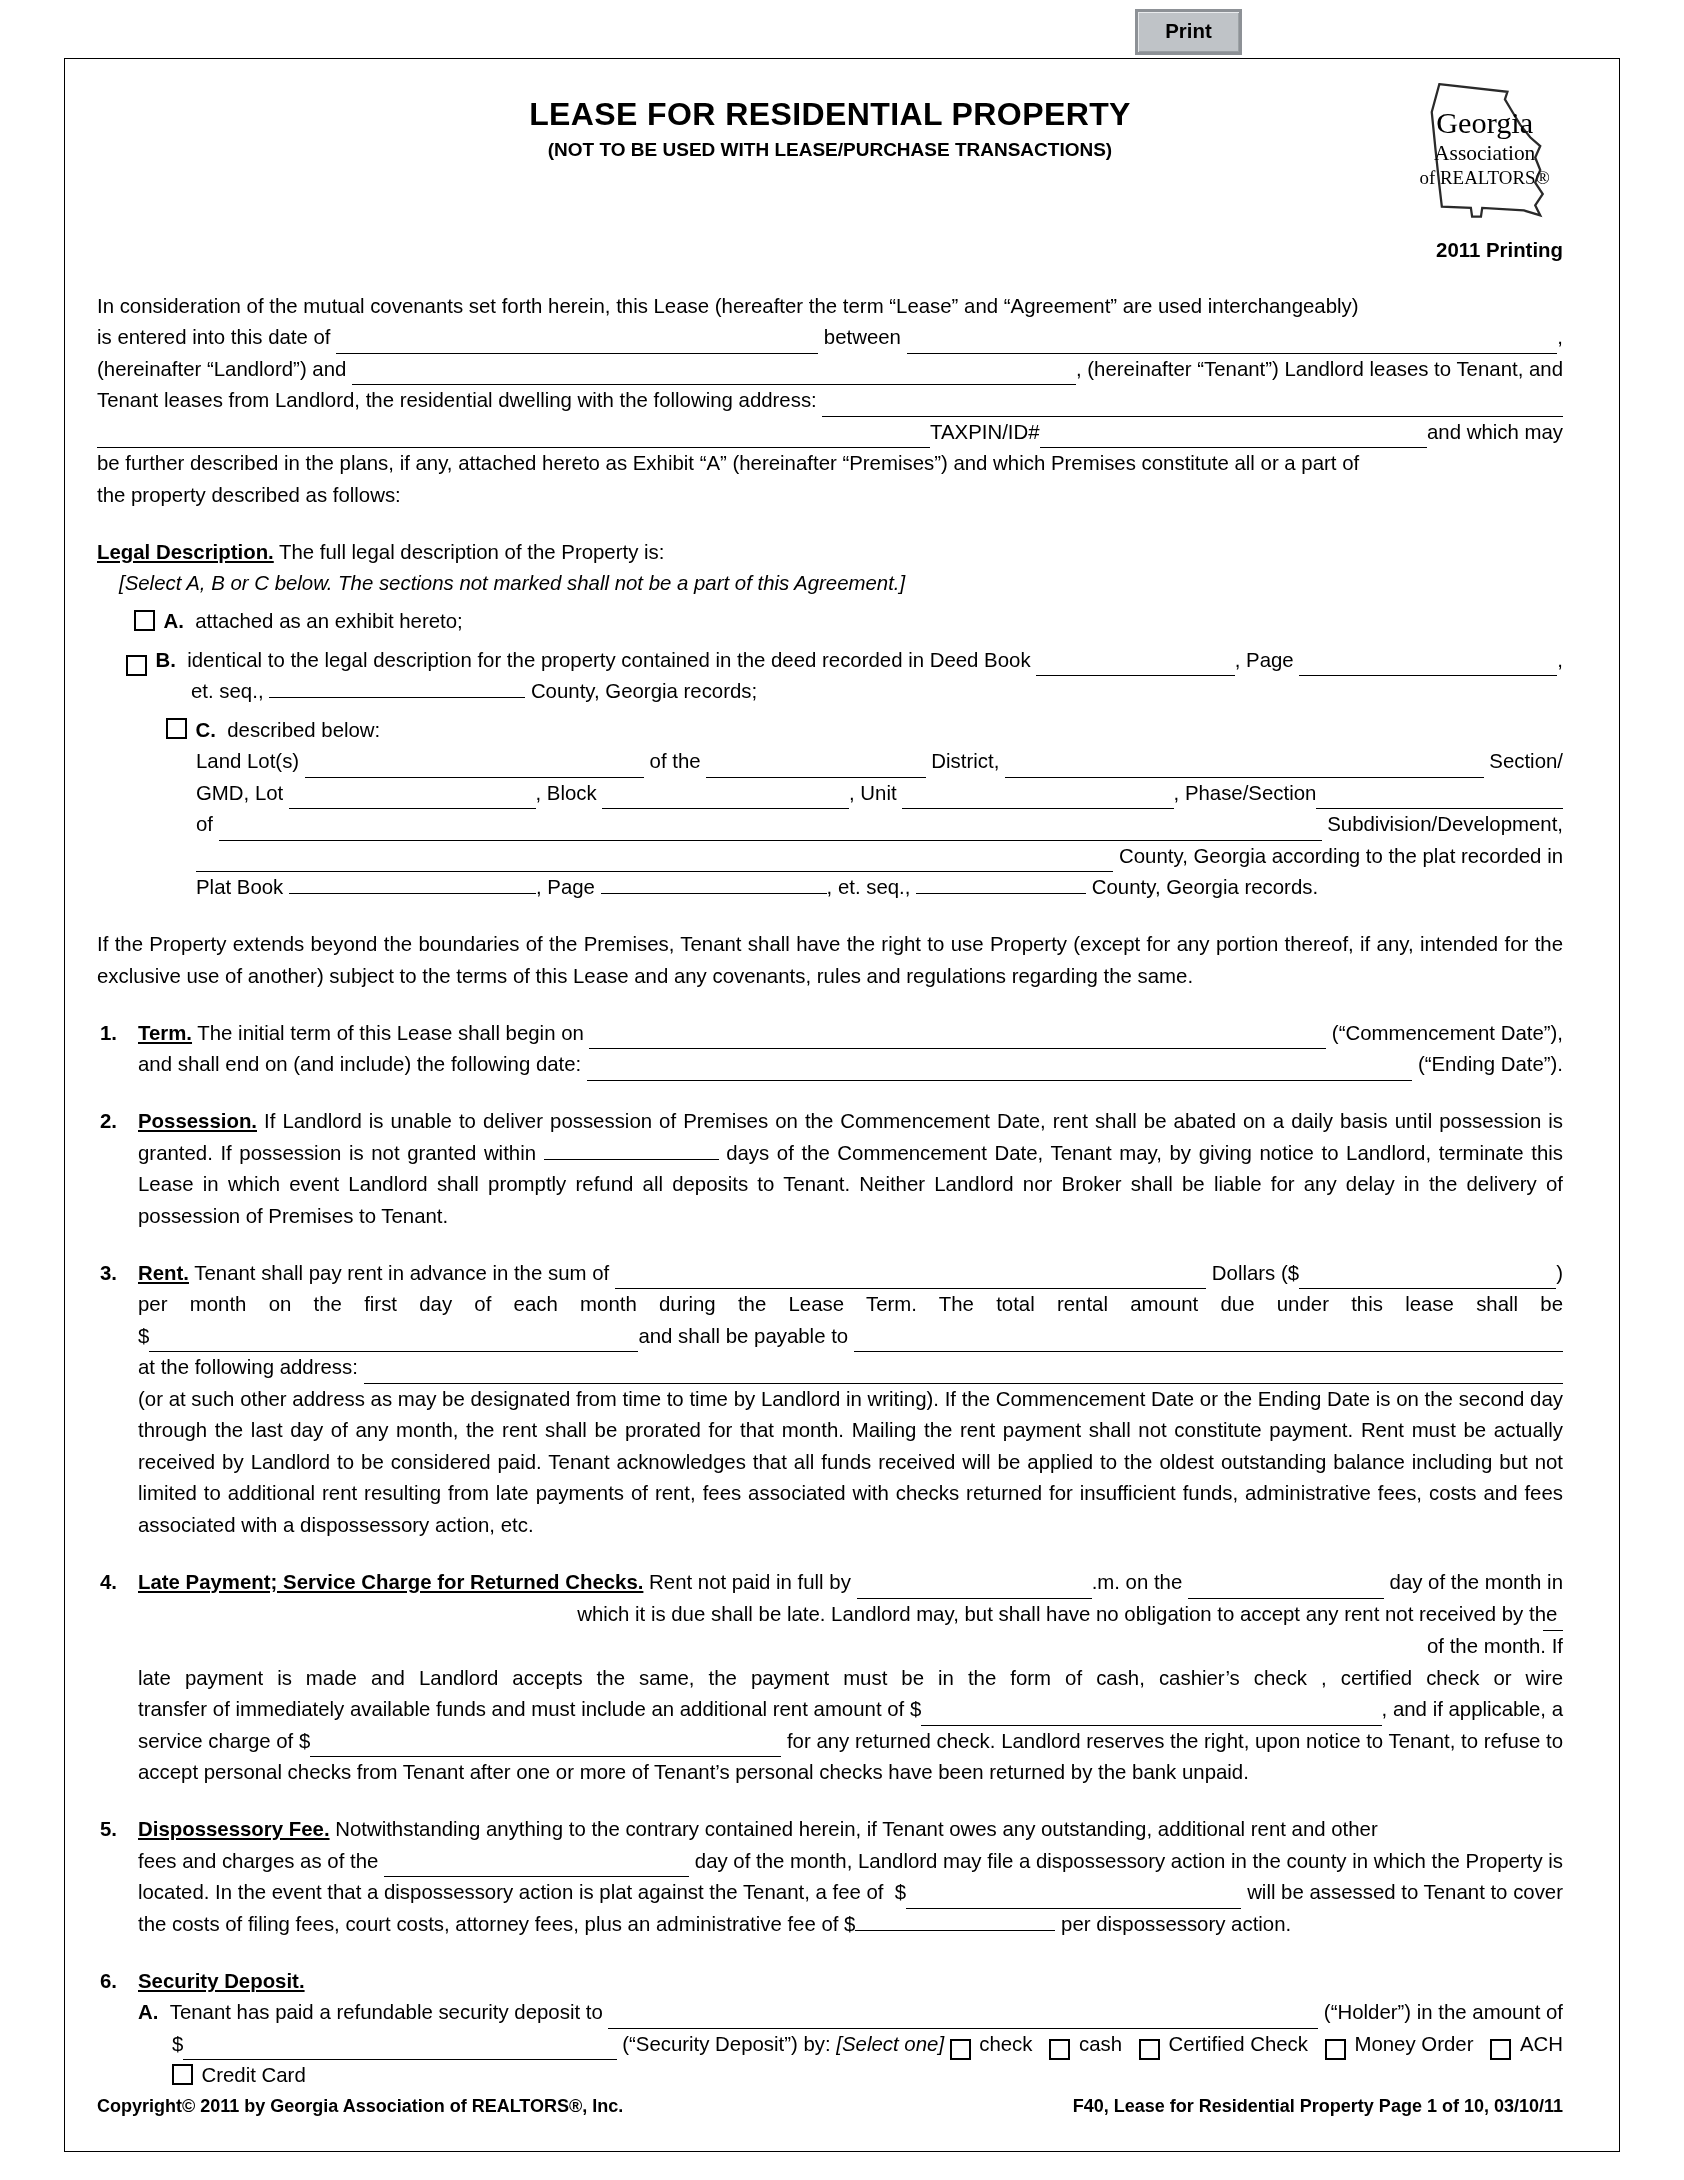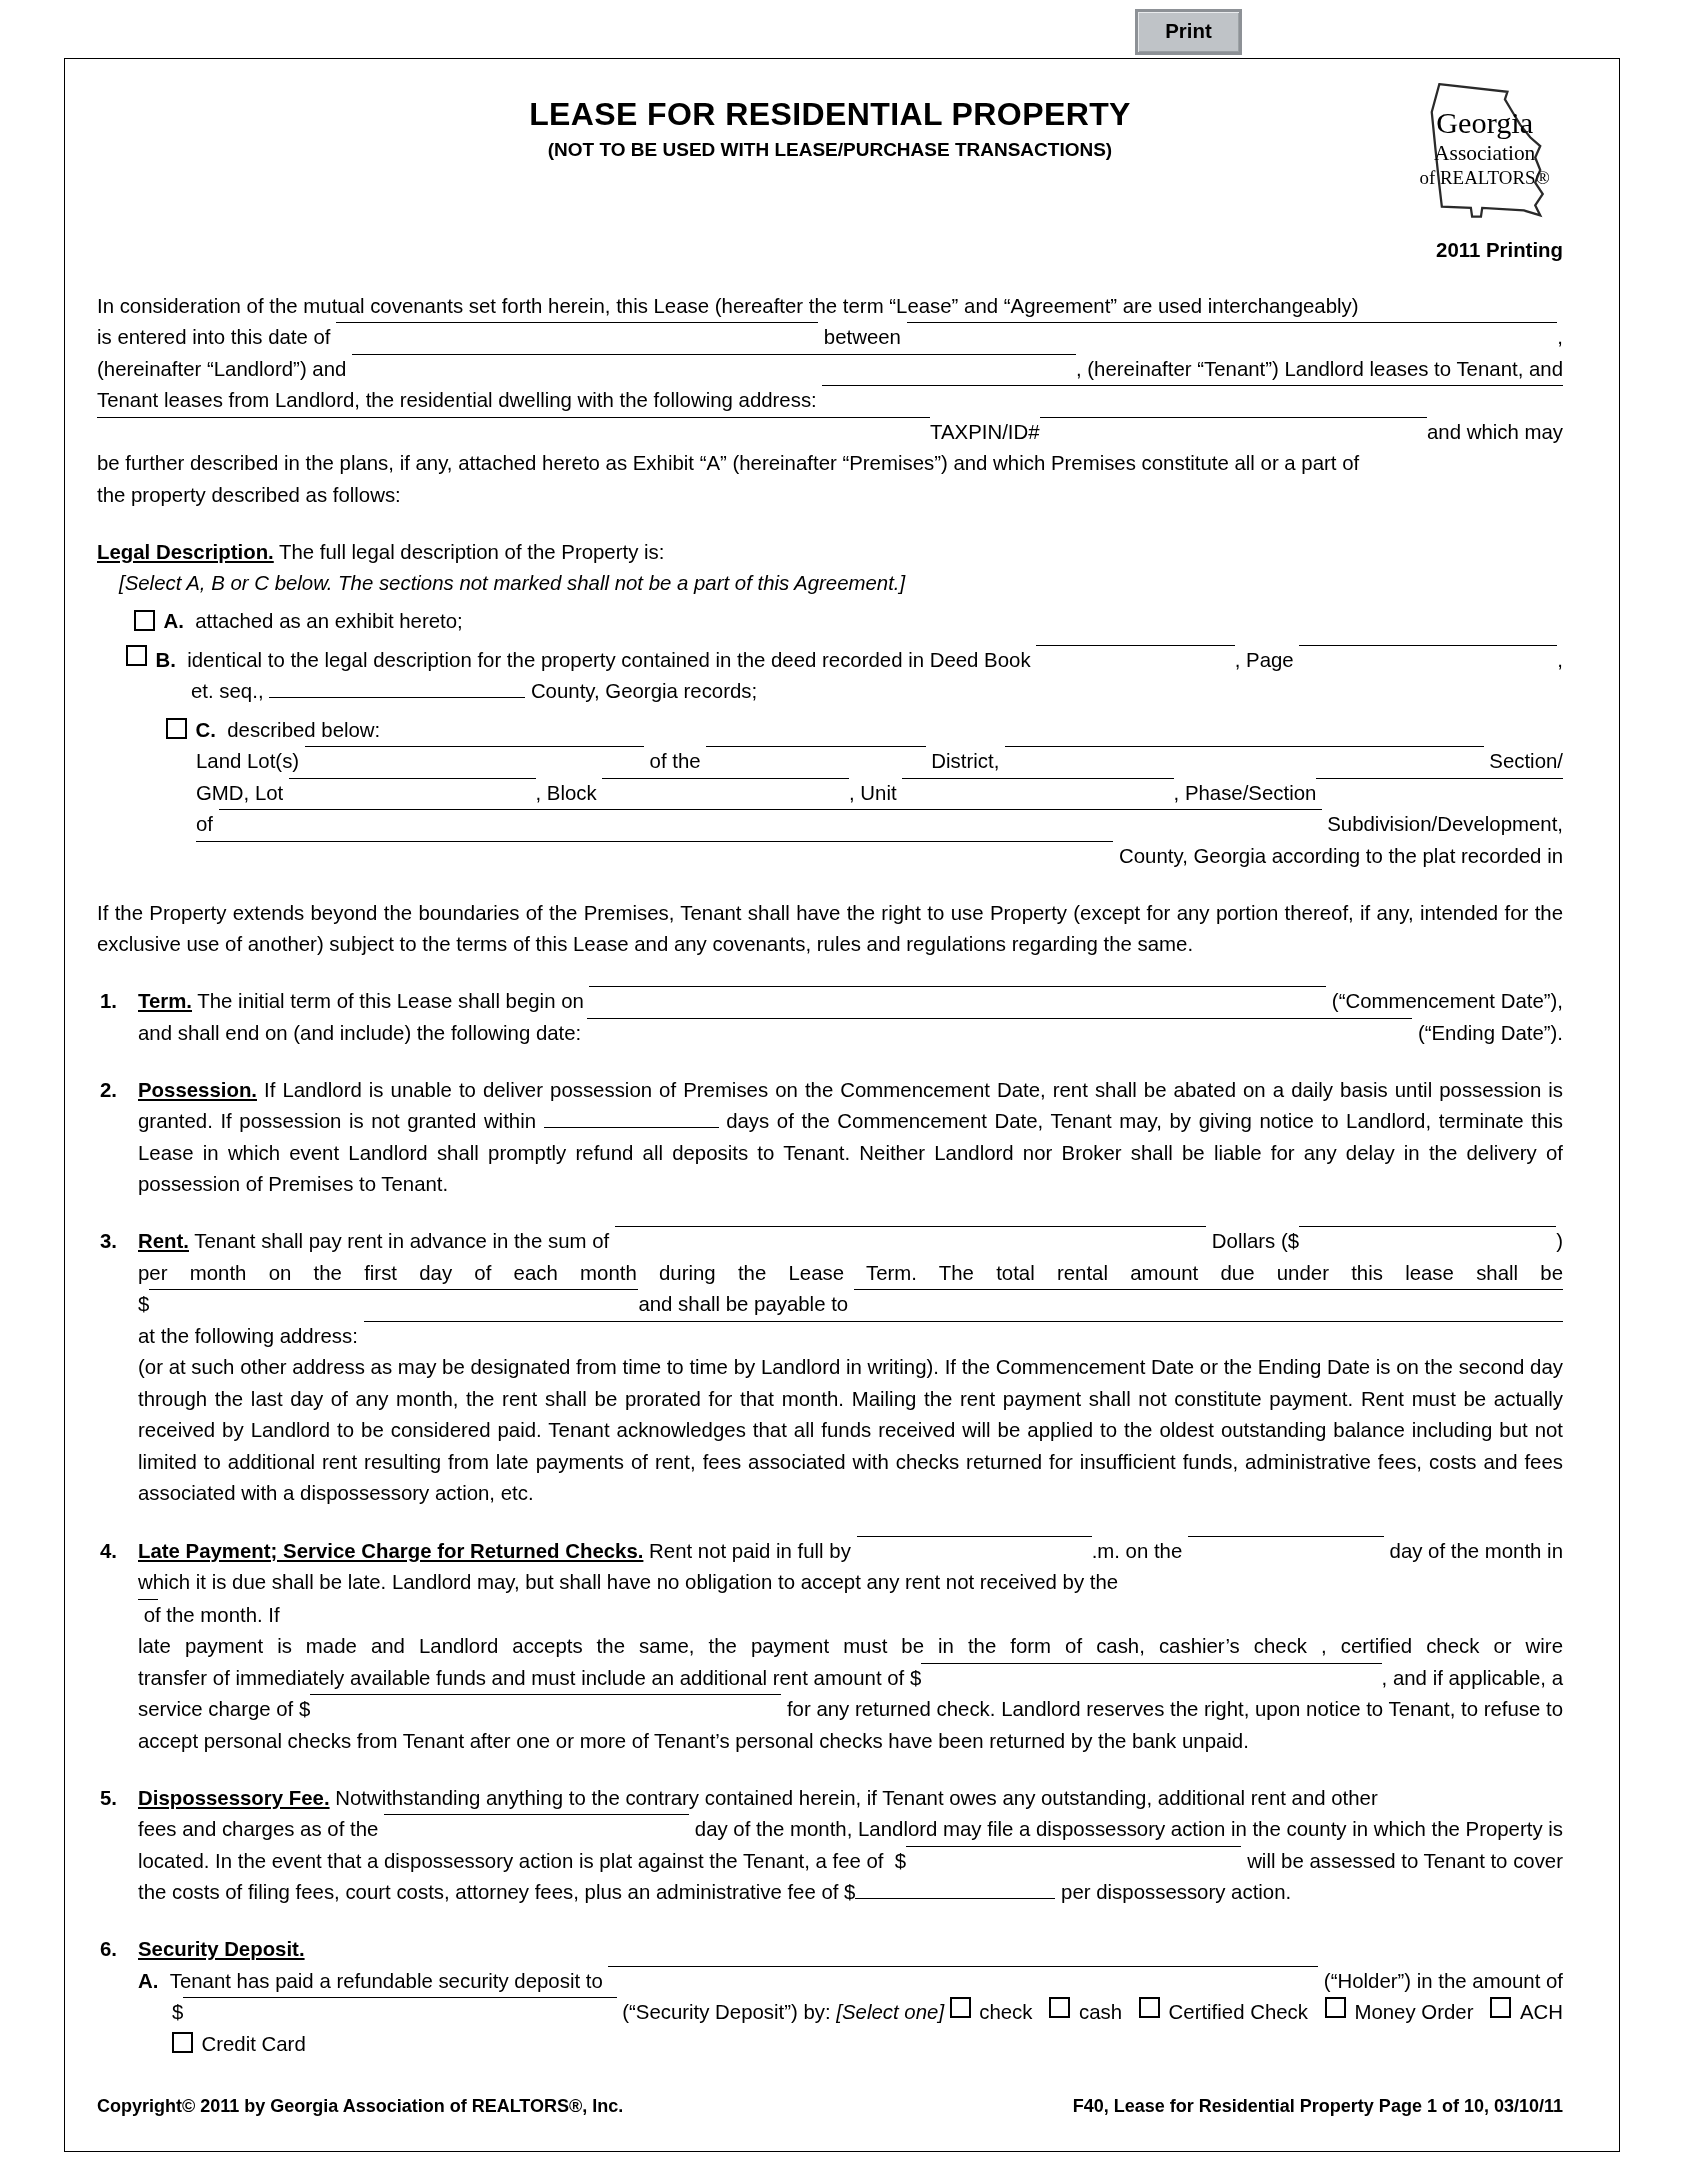--- a/index.html
+++ b/index.html
@@ -29,21 +29,21 @@
 
   .body-start{margin-top:27px;}
 
   .block{position:relative;}
   .num{position:absolute;left:-38px;top:0;font-weight:bold;}
 
   .line .t{white-space:pre;}
   .jline{text-align:justify;text-align-last:justify;}
   .para{text-align:justify;}
 
-  .flex{display:flex;align-items:flex-start;}
+  .flex{display:flex;align-items:flex-end;}
   .flex .t{white-space:pre;flex:0 0 auto;}
   .blank{border-bottom:1.7px solid #000;}
   .flex .blank{flex-grow:1;min-width:20.4px;}
   .iblank{display:inline-block;height:2.6px;border-bottom:1.7px solid #000;}
 
   .b{font-weight:bold;}
   .bu{font-weight:bold;text-decoration:underline;}
   .i{font-style:italic;}
 
   .cb{display:inline-block;width:17px;height:17px;border:2.6px solid #000;background:#fff;
@@ -134,20 +134,21 @@
           </div>
           <div class="block flex" style="margin-left: 99px;">
             <span class="t ">of </span>
             <span class="blank" style="flex-grow: 1;"></span>
             <span class="t "> Subdivision/Development,</span>
           </div>
           <div class="block flex" style="margin-left: 99px;">
             <span class="blank" style="flex-grow: 1;"></span>
             <span class="t "> County, Georgia according to the plat recorded in</span>
           </div>
+          <div class="block line" style="margin-left: 99px;"><span class="t ">Plat Book </span><span class="blank iblank" style="width: 247px;"></span><span class="t ">, Page </span><span class="blank iblank" style="width: 226px;"></span><span class="t ">, et. seq., </span><span class="blank iblank" style="width: 170px;"></span><span class="t "> County, Georgia records.</span></div>
           <div class="block para" style="margin-top: 25.6px;"><span class="t ">If the Property extends beyond the boundaries of the Premises, Tenant shall have the right to use Property (except for any portion thereof, if any, intended for the exclusive use of another) subject to the terms of this Lease and any covenants, rules and regulations regarding the same.</span></div>
           <div class="block flex" style="margin-top: 25.6px; margin-left: 41px;">
             <span class="num">1.</span>
             <span class="t bu">Term.</span>
             <span class="t "> The initial term of this Lease shall begin on </span>
             <span class="blank" style="flex-grow: 1;"></span>
             <span class="t "> (“Commencement Date”),</span>
           </div>
           <div class="block flex" style="margin-left: 41px;">
             <span class="t ">and shall end on (and include) the following date: </span>

